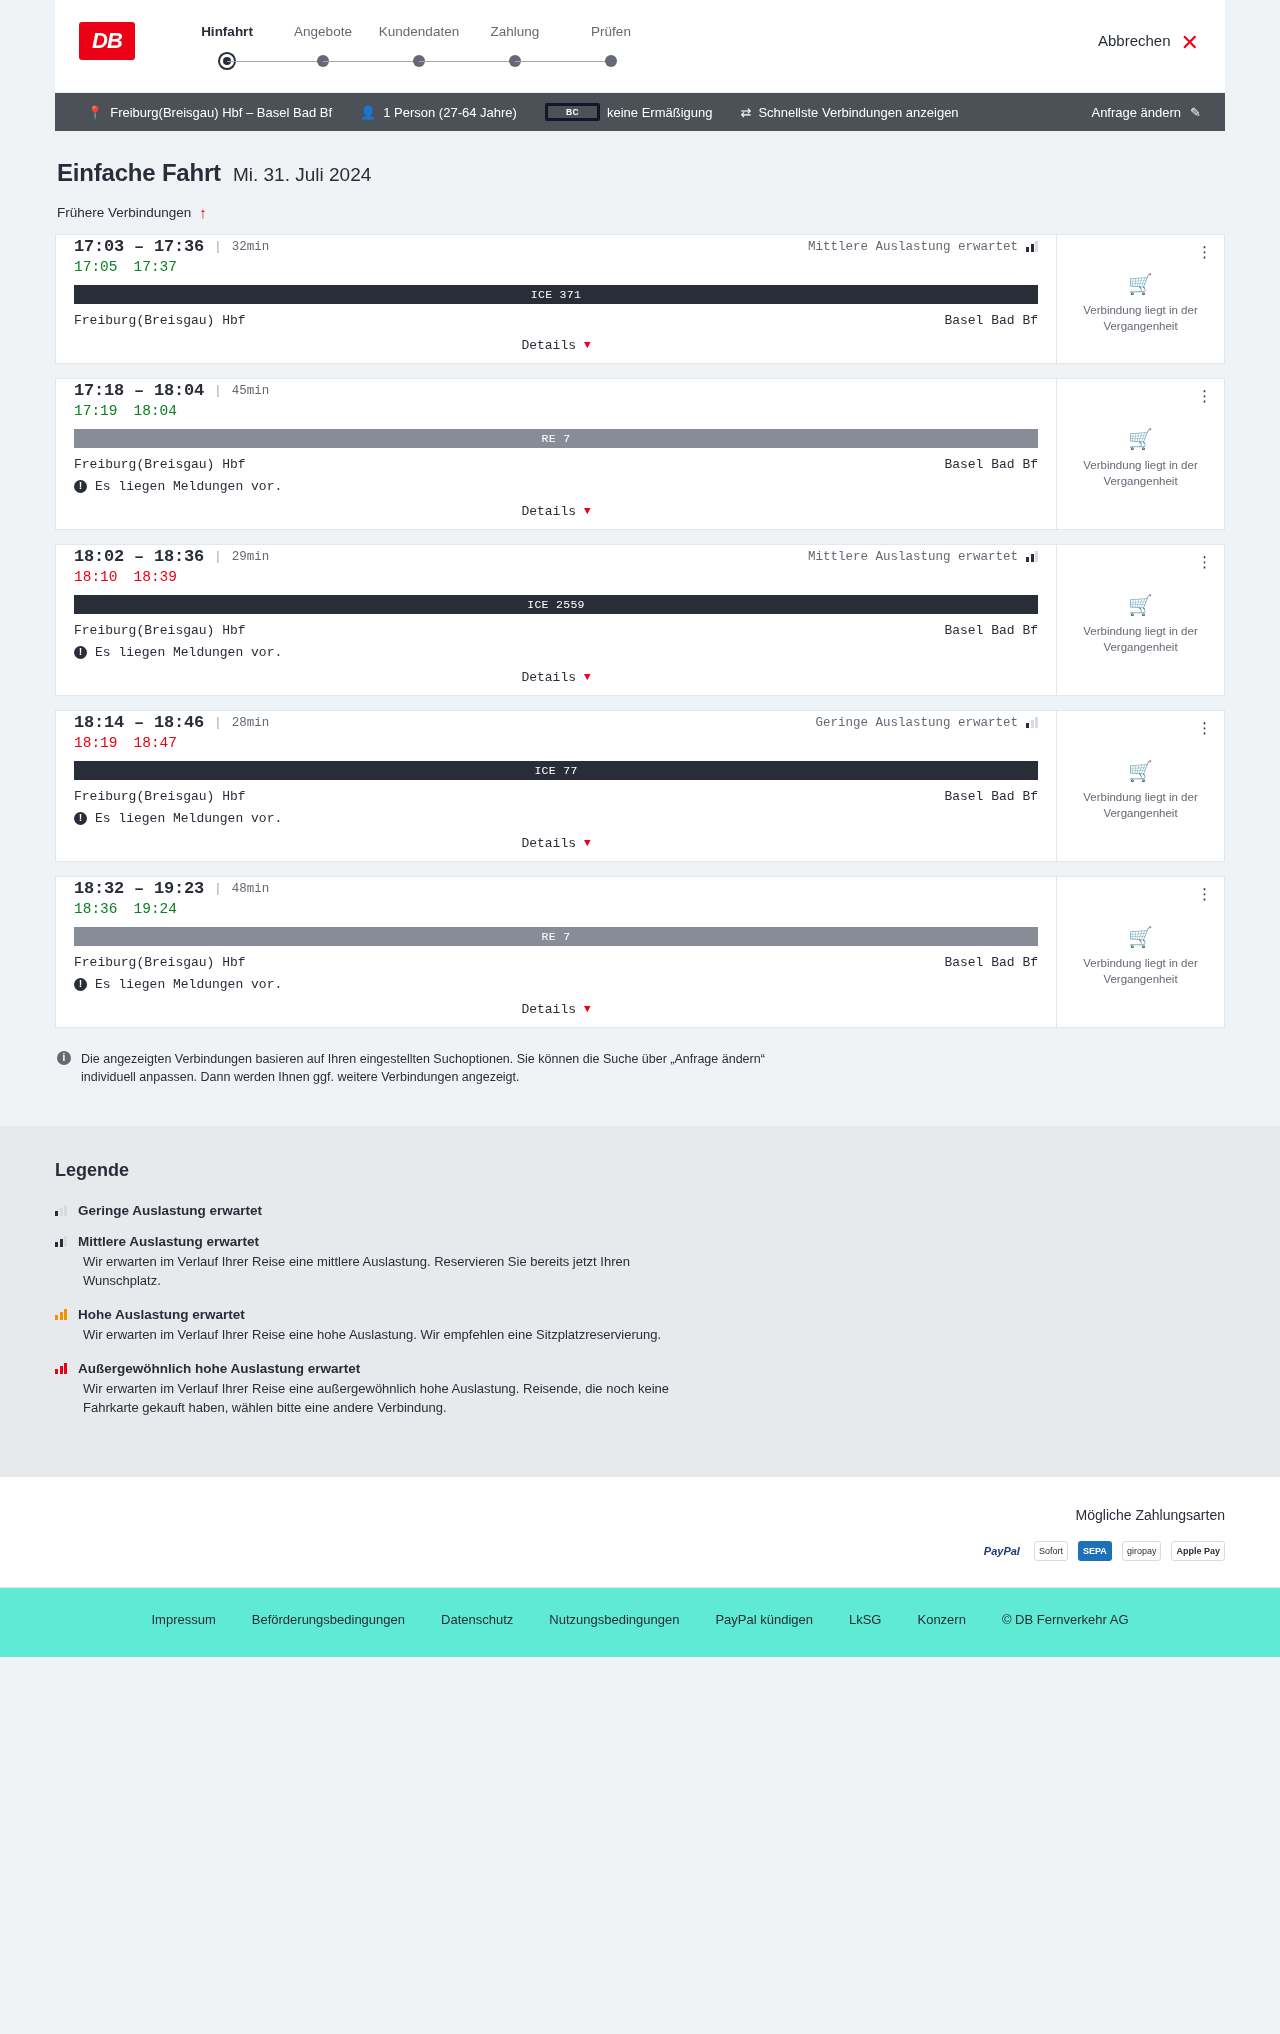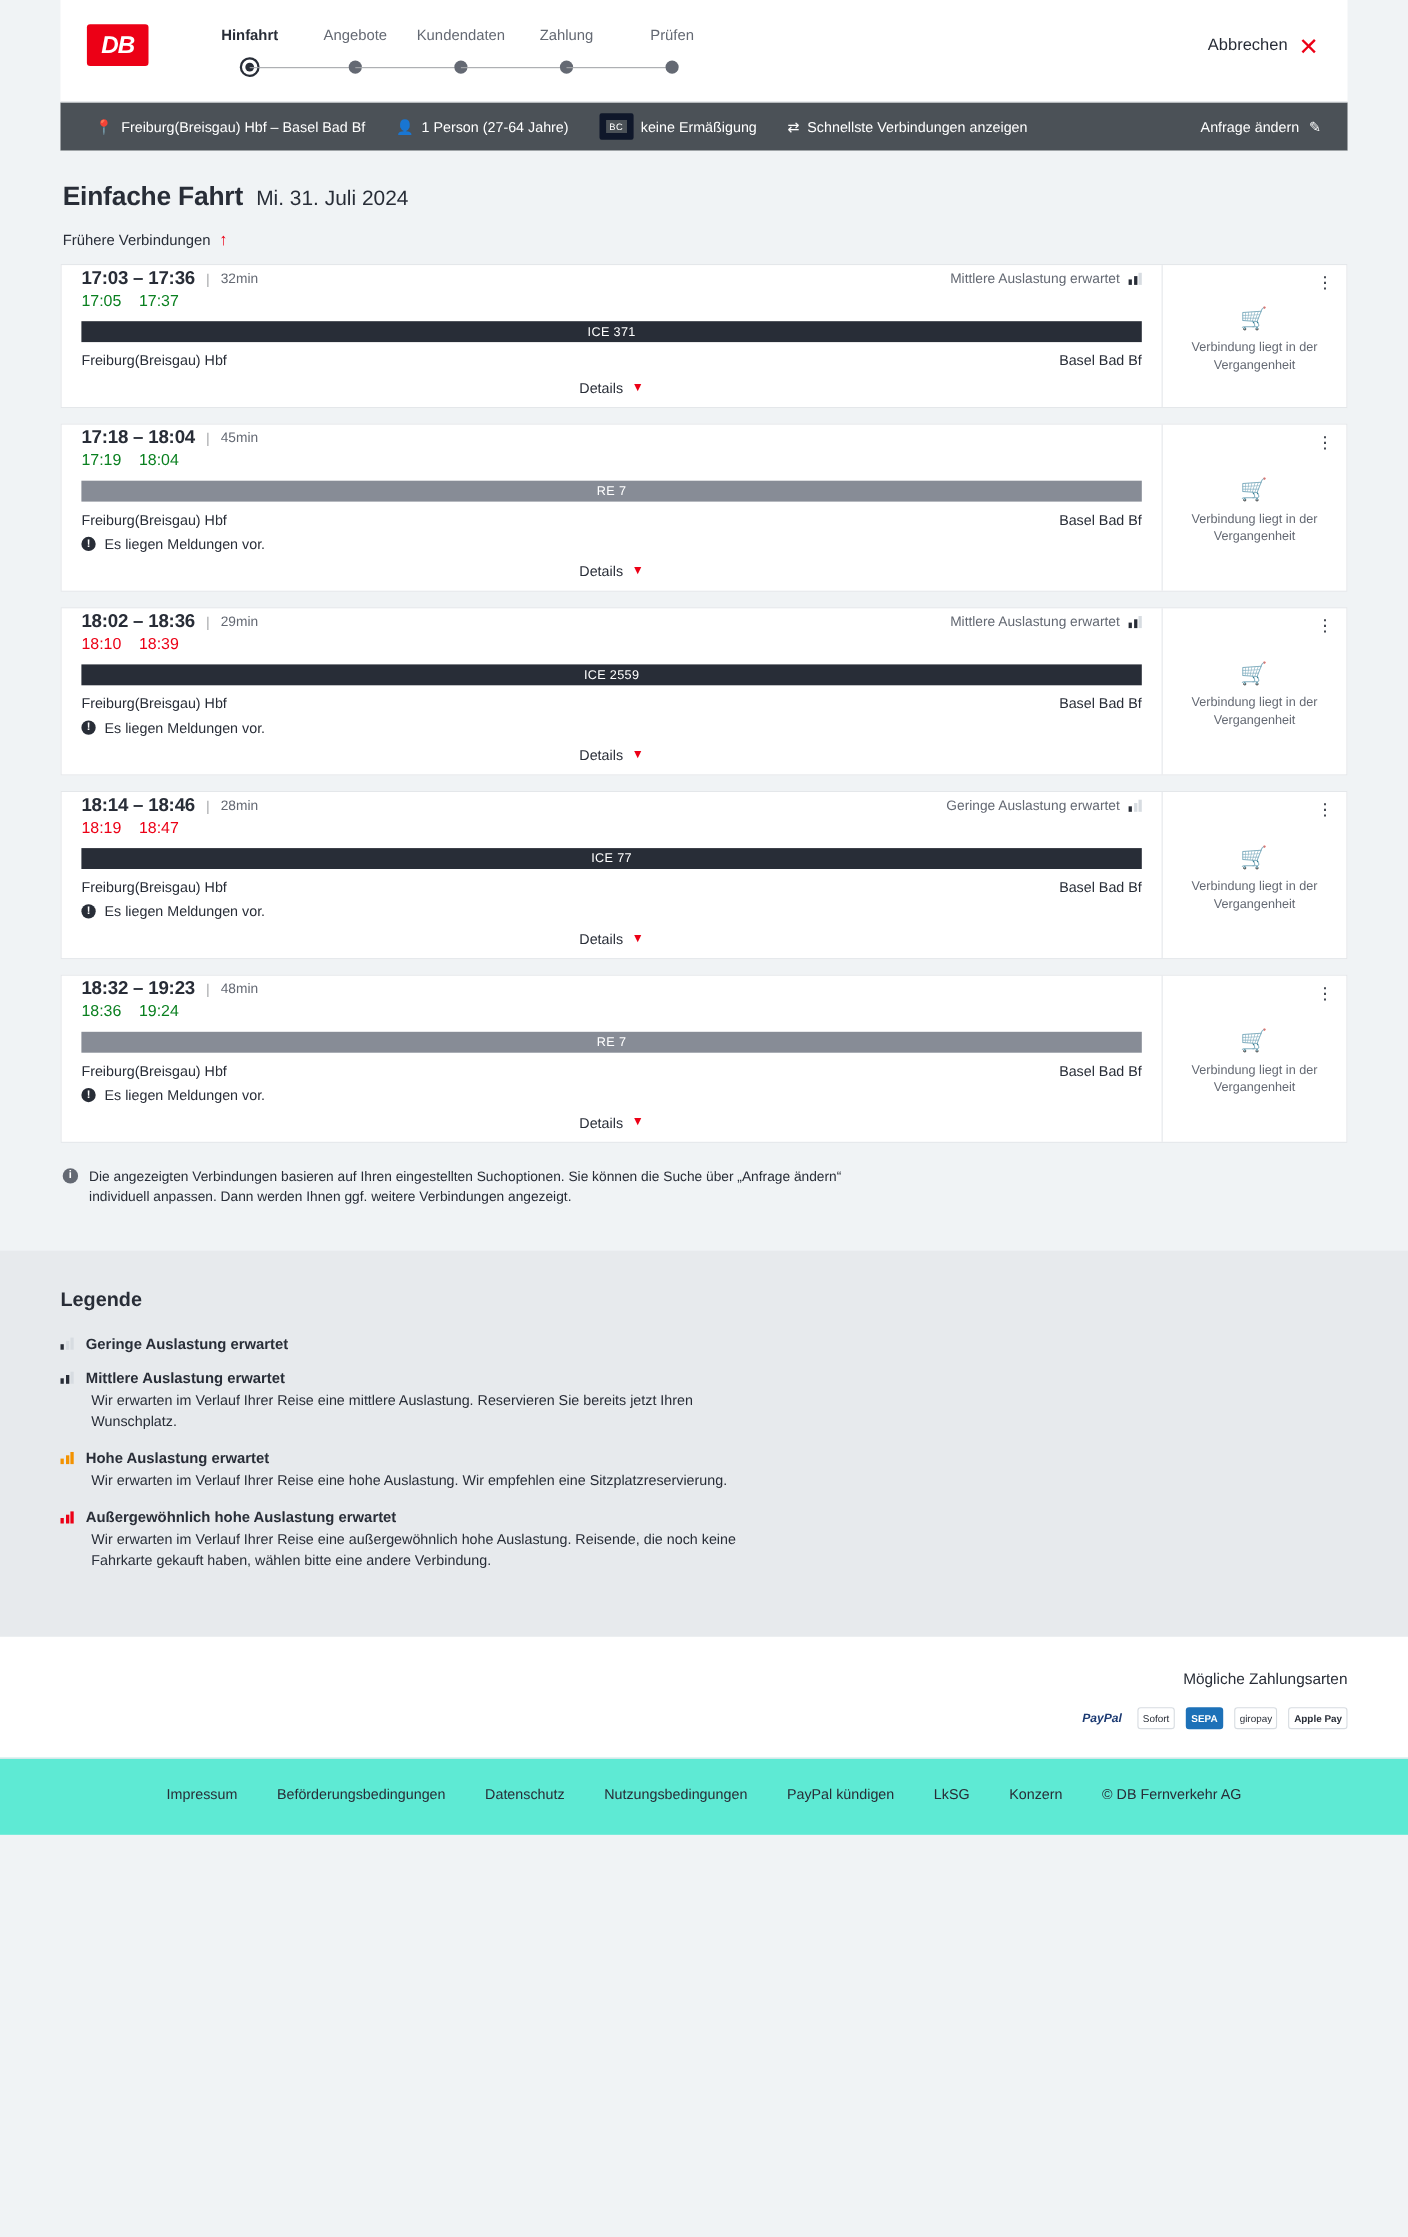--- a/index.html
+++ b/index.html
@@ -132,25 +132,25 @@
   }
   .sb-spacer { flex: 1; }
   .sb-edit {
     display: flex;
     align-items: center;
     gap: 9px;
     padding-right: 6px;
     cursor: pointer;
   }
   .badge-bc {
-    border: 6px solid #0f172a;
+    border: 3px solid #0f172a;
     font-size: 8.5px;
-    padding: 1px 3px;
+    padding: 1px 18px;
     border-radius: 2px;
-    font-weight: normal;
+    font-weight: bold;
     letter-spacing: .4px;
   }
 
   
   .content {
     margin: 0 55px;
     background: #f0f3f5;
     padding: 28px 0 40px 0;
   }
   .title-row {
@@ -190,20 +190,21 @@
     display: flex;
     background: #ffffff;
     margin-top: 14px;
     border: 1px solid #e4e7ea;
     min-height: 110px;
   }
   .conn-left {
     flex: 1;
     padding: 2px 18px 10px 18px;
     position: relative;
+    font-family: Liberation Mono, monospace;
   }
   .row1 {
     display: flex;
     align-items: center;
   }
   .times-big {
     font-size: 17px;
     font-weight: bold;
     letter-spacing: -0.2px;
   }

